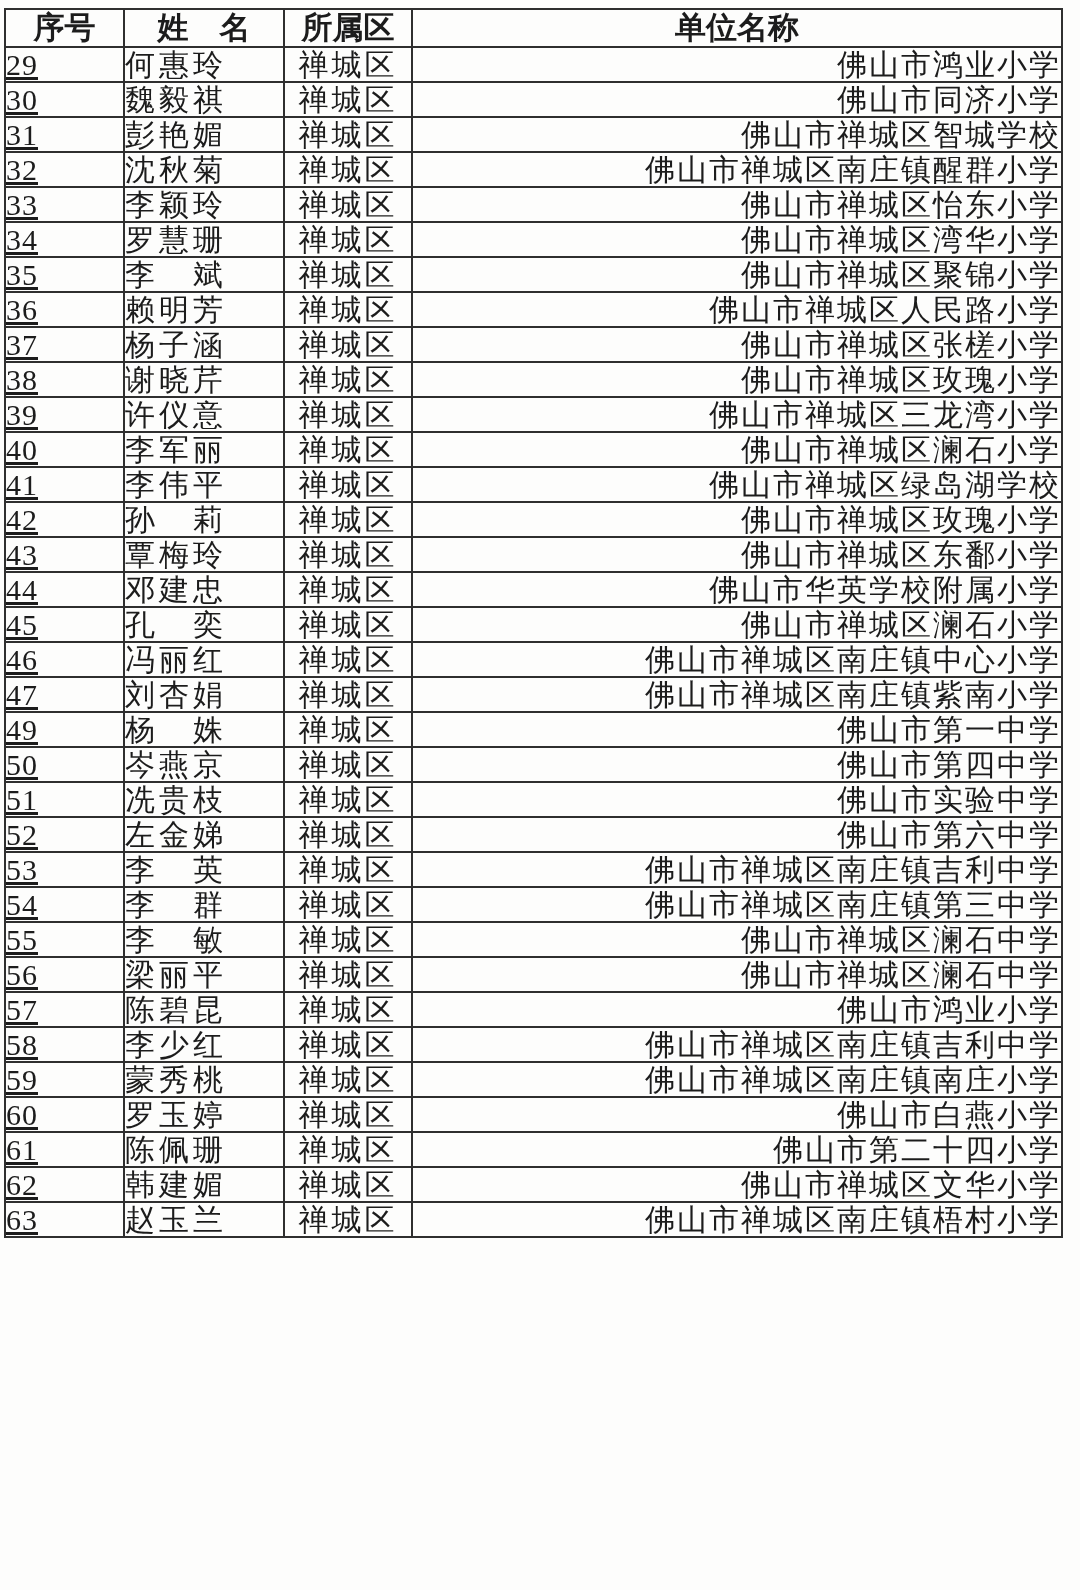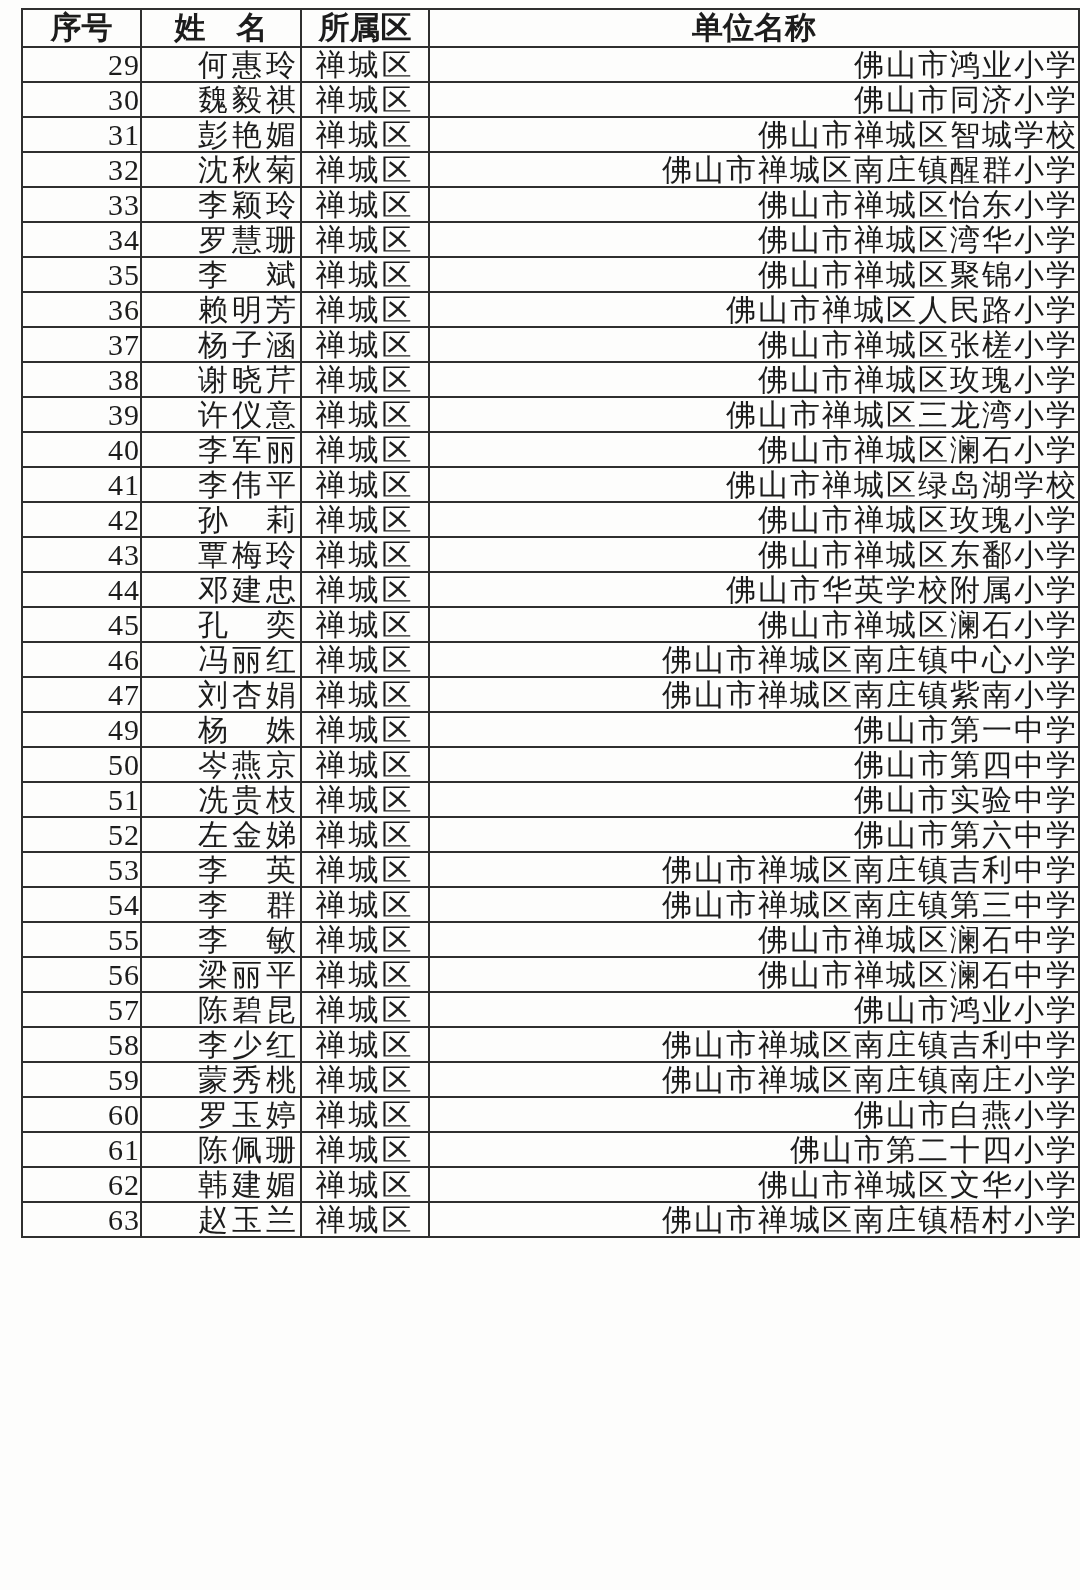--- a/index.html
+++ b/index.html
@@ -16,21 +16,21 @@
   }
   .page {
     width: 1080px;
     height: 1590px;
     background: #fdfdfc;
     box-sizing: border-box;
   }
   table.roster {
     border-collapse: collapse;
     table-layout: fixed;
-    margin-left: 21px;
+    margin-left: 4px;
     margin-top: 8px;
     width: 1057px;
     height: 1216px;
   }
   table.roster th,
   table.roster td {
     border: 2px solid #2f2f2f;
     padding: 0;
     font-size: 30px;
     line-height: 1.1;
@@ -42,26 +42,27 @@
     height: 36px;
     font-weight: bold;
     text-align: center;
     font-size: 31px;
   }
   col.c-no       { width: 119px; }
   col.c-name     { width: 160px; }
   col.c-district { width: 128px; }
   col.c-unit     { width: 650px; }
   td.col-no {
-    text-align: right;
+    text-align: left;
     font-size: 31px;
     letter-spacing: 1px;
+    text-decoration: underline;
   }
   td.col-name {
-    text-align: right;
+    text-align: left;
     letter-spacing: 4px;
   }
   td.col-district {
     text-align: center;
     letter-spacing: 3px;
   }
   td.col-unit {
     text-align: right;
     padding-left: 17px;
     letter-spacing: 2px;

